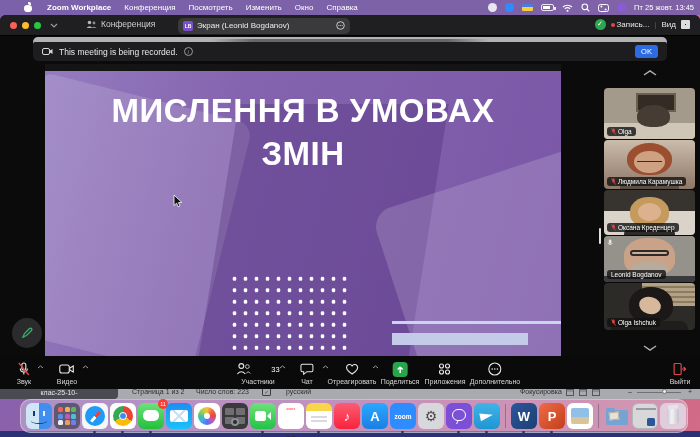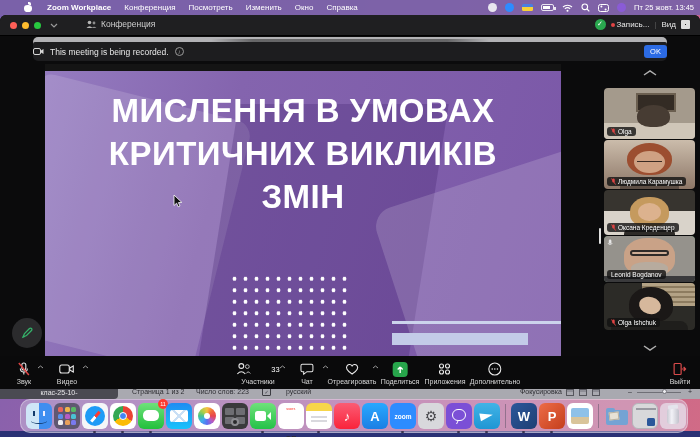--- a/index.html
+++ b/index.html
@@ -46,21 +46,21 @@
   .recdot { width:4px; height:4px; border-radius:50%; background:#e04444; display:inline-block; margin-right:2px; }
   .tb-div { color:#5a5a5a; }
   .grid-ic { display:inline-block; width:9px; height:9px; background:
     linear-gradient(90deg,#ddd 4px,transparent 4px 5px,#ddd 5px), linear-gradient(#ddd 4px,transparent 4px 5px,#ddd 5px); border-radius:1px; }
 
   
   #sliver { position:absolute; left:33px; top:22px; width:634px; height:7px; background:#b2b2b5; border-radius:5px 5px 0 0; overflow:hidden; }
   #sliver i { position:absolute; left:28%; right:28%; top:2px; height:3px;
     background:linear-gradient(90deg,transparent,rgba(40,40,40,.55) 15% 85%,transparent); }
   #banner { position:absolute; left:33px; top:27px; width:634px; height:19px; background:#1d1d1f; border-radius:2px 2px 5px 5px;
-    display:flex; align-items:center; color:#e8e8e8; font-size:8.5px; padding:0 0; gap:6px; }
+    display:flex; align-items:center; color:#e8e8e8; font-size:8.5px; padding:0 9px; gap:6px; }
   .info-ic { width:9px; height:9px; border:1px solid #9a9a9a; border-radius:50%; color:#9a9a9a; font-size:6px;
     display:flex; align-items:center; justify-content:center; font-style:italic; }
   #ok-btn { margin-left:auto; width:23px; height:13px; background:#2c6be4; color:#fff; border-radius:3px; font-size:7.5px;
     display:flex; align-items:center; justify-content:center; }
 
   
   #slide { position:absolute; left:45px; top:49px; width:516px; height:292px; overflow:hidden;
     background:linear-gradient(105deg,#957cc0 0%,#8464ae 34%,#7a57a7 100%); }
   .sl-light1 { position:absolute; left:-40px; top:30px; width:220px; height:260px; background:rgba(255,255,255,.14); transform:rotate(14deg); border-radius:16px; }
   .sl-dark { position:absolute; left:170px; top:40px; width:210px; height:300px; background:rgba(45,15,90,.22); transform:skewX(-9deg); }
@@ -336,20 +336,30 @@
     </span>
     <span id="tab-conf">
       <svg width="11" height="9">
           <circle cx="3.5" cy="2.5" r="1.8" fill="#b6b6b6"></circle>
           <path d="M0.5 8 Q3.5 4.6 6.5 8 Z" fill="#b6b6b6"></path>
           <circle cx="8" cy="3" r="1.4" fill="#8d8d8d"></circle>
           <path d="M5.8 8 Q8 5.4 10.4 8 Z" fill="#8d8d8d"></path>
         </svg>
       <span>Конференция</span>
     </span>
+    <span id="tab-screen">
+      <span class="lb-badge">LB</span>
+      <span>Экран (Leonid Bogdanov)</span>
+      <svg class="smiley" width="9" height="9">
+          <circle cx="4.5" cy="4.5" r="3.8" fill="none" stroke="#c9c9c9" stroke-width="1"></circle>
+          <circle cx="2.8" cy="4.5" r=".6" fill="#c9c9c9"></circle>
+          <circle cx="4.5" cy="4.5" r=".6" fill="#c9c9c9"></circle>
+          <circle cx="6.2" cy="4.5" r=".6" fill="#c9c9c9"></circle>
+        </svg>
+    </span>
     <span id="tb-right">
       <span class="shield">✓</span>
       <span><span class="recdot"></span><span>Запись...</span></span>
       <span class="tb-div">|</span>
       <span>Вид</span>
       <span class="grid-ic"></span>
     </span>
   </div>
 
   <div id="sliver">
@@ -366,21 +376,20 @@
     <span id="ok-btn">OK</span>
   </div>
 
   <div id="slide">
     <div class="sl-light1"></div>
     <div class="sl-dark"></div>
     <div class="sl-light2"></div>
     <div id="slide-topbar"></div>
     <div id="slide-title">
       <div>МИСЛЕННЯ В УМОВАХ</div>
-      <div>КРИТИЧНИХ ВИКЛИКІВ</div>
       <div>ЗМІН</div>
     </div>
     <div id="dots"></div>
     <div id="bar-thin"></div>
     <div id="bar-thick"></div>
     <svg id="cursor" width="10" height="14">
       <path d="M1,1 L1,11.5 L3.6,9.2 L5.2,12.8 L7,12 L5.4,8.6 L8.8,8.4 Z" fill="#111" stroke="#fff" stroke-width="0.8"></path>
     </svg>
   </div>
 

